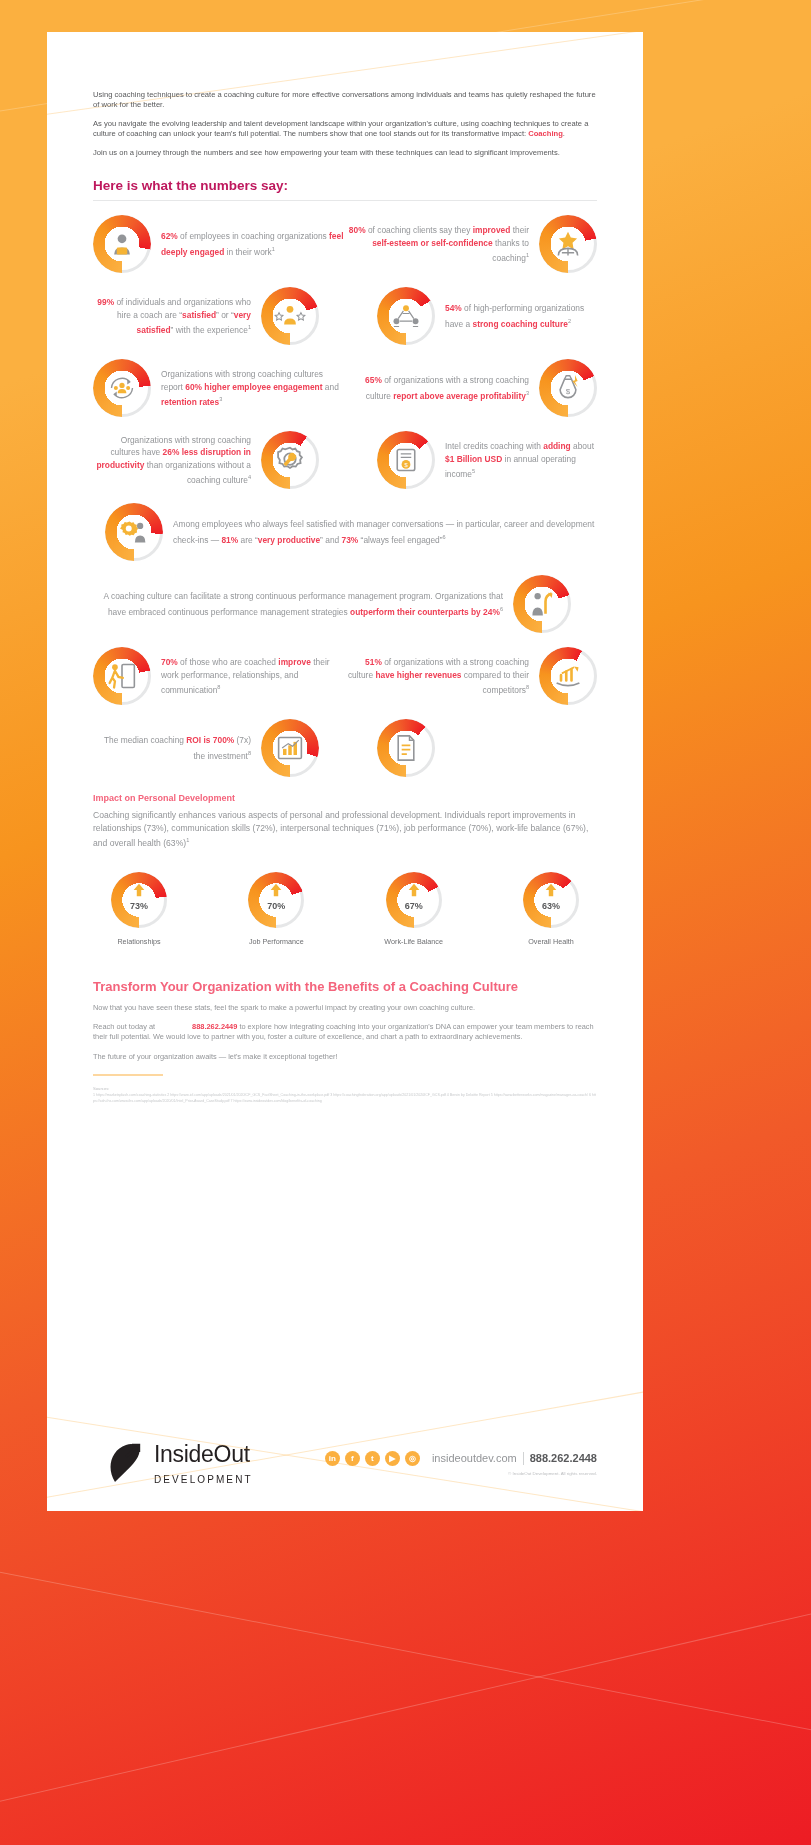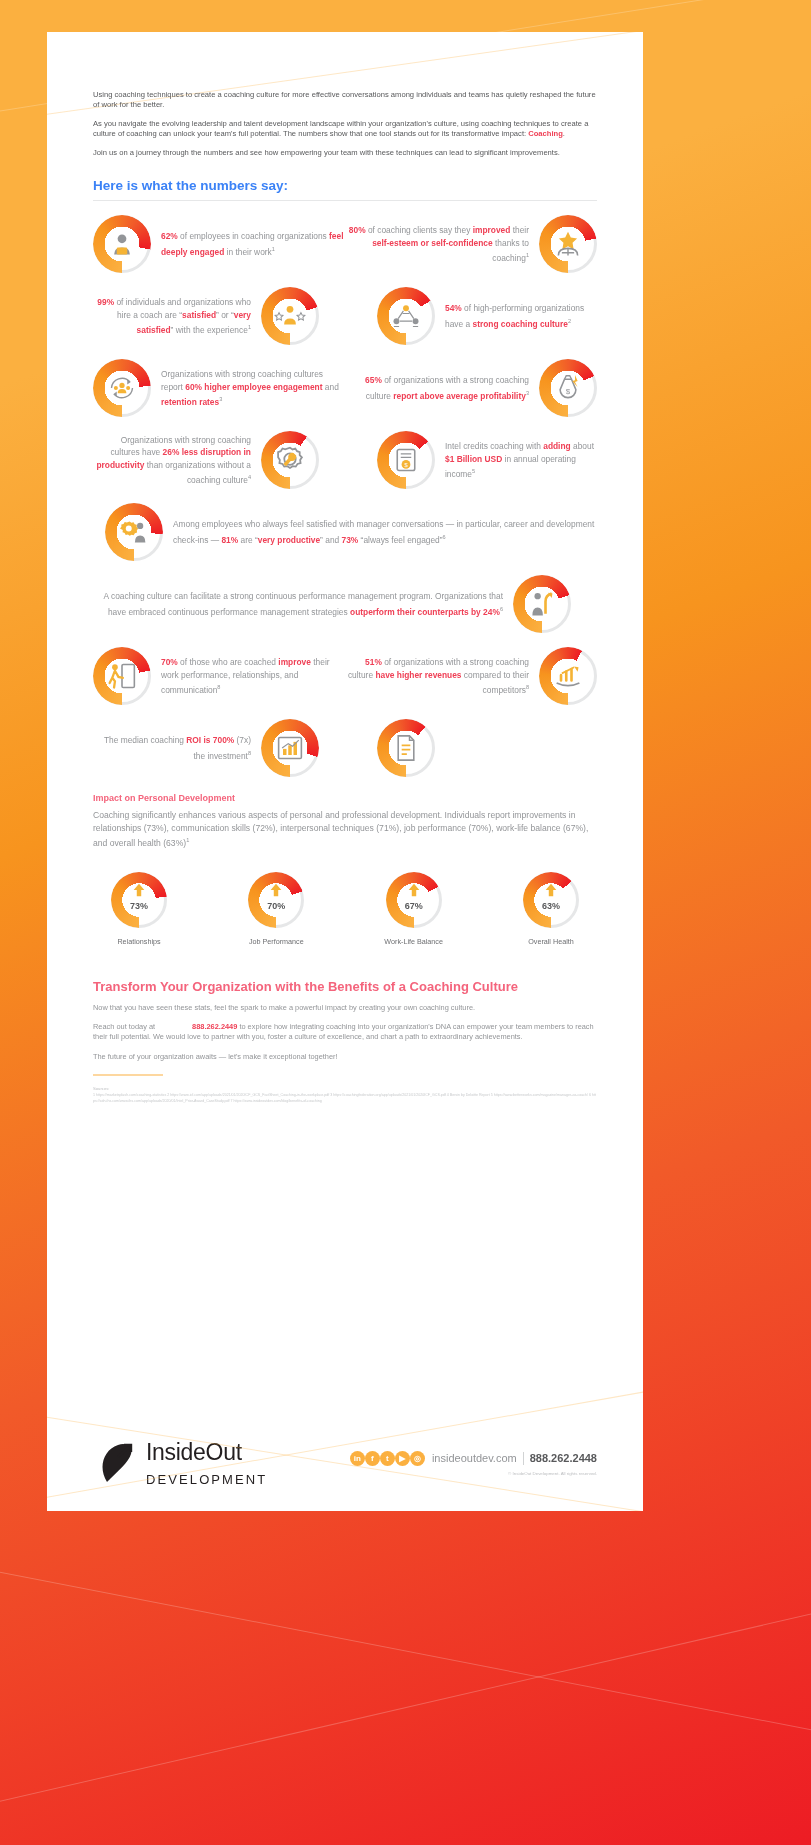--- a/index.html
+++ b/index.html
@@ -44,21 +44,21 @@
   .intro { margin-top: 14px; }
   .intro p {
     color: #58595B;
     font-size: 7.6px;
     line-height: 10.4px;
     margin-bottom: 8px;
   }
   .intro p .hl { color: #EF4056; font-weight: bold; }
 
   h2.section-head {
-    color: #3b82f6;
+    color: #be185d;
     font-size: 13.5px;
     font-weight: bold;
     margin-top: 20px;
   }
   .rule { height: 1px; background: #E6E7E8; margin-top: 7px; }
 
   
   .stats { margin-top: 14px; position: relative; }
   .row {
     display: flex;
@@ -142,30 +142,30 @@
   .cta-rule { width: 70px; height: 2px; background: #FBB040; margin-top: 12px; opacity: .5; }
 
   .sources-label { font-size: 4.2px; color: #BCBEC0; margin-top: 10px; }
   .sources {
     font-size: 3.6px; line-height: 5.4px; color: #C7C9CB;
     margin-top: 2px; word-break: break-all;
   }
 
   
   .footer {
-    position: absolute; left: 8px; right: 0; bottom: 0; height: 96px;
+    position: absolute; left: 16px; right: 0; bottom: 0; height: 96px;
     display: flex; align-items: center; padding: 0 46px;
     background: #fff;
   }
   .brand { display:flex; align-items:center; gap: 11px; }
   .brand .mark { width: 34px; height: 42px; }
   .brand .wordmark .w1 { font-size: 23px; color: #231F20; letter-spacing: -0.3px; line-height: 24px;}
-  .brand .wordmark .w2 { font-size: 13px; color: #231F20; letter-spacing: 2.1px; margin-top: 8px;}
+  .brand .wordmark .w2 { font-size: 10px; color: #231F20; letter-spacing: 2.1px; margin-top: 8px;}
   .foot-right { margin-left: auto; display: flex; flex-direction: column; align-items: flex-end; }
-  .social { display: flex; align-items: center; }
+  .social { display: flex; align-items: center; gap: 5px; }
   .social .s {
     width: 15px; height: 15px; border-radius: 50%;
     background: #FBB040; color: #fff;
     display:flex; align-items:center; justify-content:center;
     font-size: 8px; font-weight: bold;
   }
   .contact { display:flex; align-items:center; gap:6px; margin-left: 7px; }
   .contact .site { font-size: 11px; color: #939598; }
   .contact .bar { width:1px; height: 13px; background:#D1D3D4; }
   .contact .phone { font-size: 11px; color: #58595B; font-weight: bold; }

